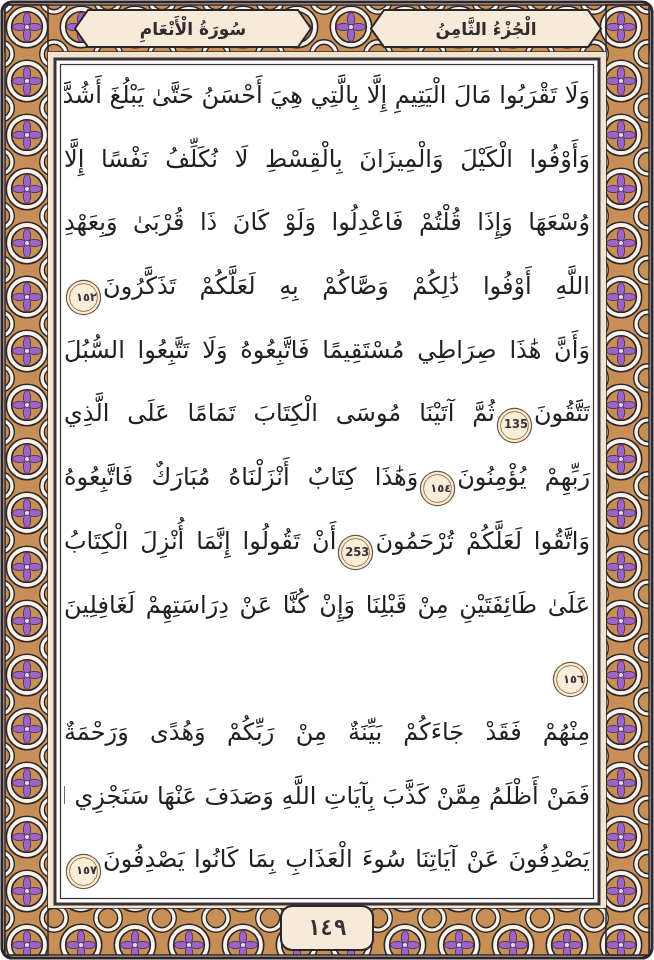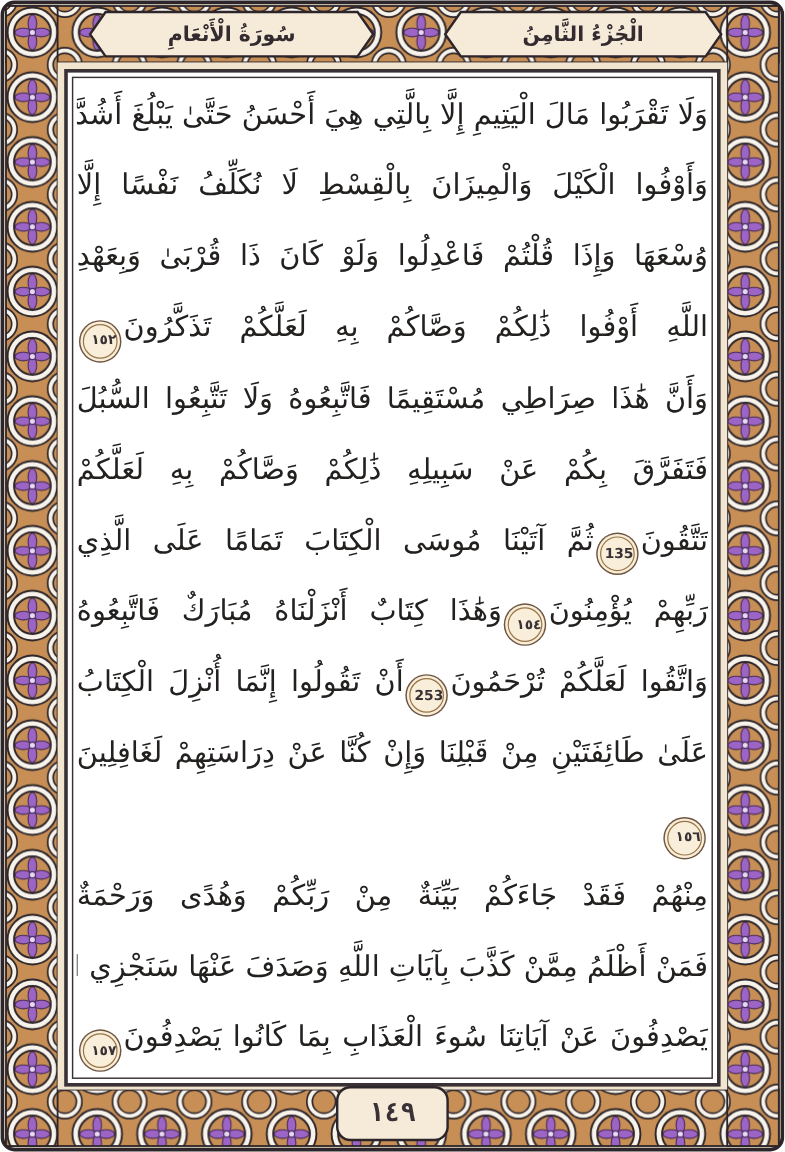--- a/index.html
+++ b/index.html
@@ -93,21 +93,20 @@
   <div class="overlay cartouche-label" style="left:371px;top:10px;width:230px;">الْجُزْءُ الثَّامِنُ</div>
 
   <div class="overlay text-area">
       <div class="qline" dir="rtl"><span>وَلَا تَقْرَبُوا مَالَ الْيَتِيمِ إِلَّا بِالَّتِي هِيَ أَحْسَنُ حَتَّىٰ يَبْلُغَ أَشُدَّهُ</span></div>
       <div class="qline" dir="rtl"><span>وَأَوْفُوا الْكَيْلَ وَالْمِيزَانَ بِالْقِسْطِ لَا نُكَلِّفُ نَفْسًا إِلَّا</span></div>
       <div class="qline" dir="rtl"><span>وُسْعَهَا وَإِذَا قُلْتُمْ فَاعْدِلُوا وَلَوْ كَانَ ذَا قُرْبَىٰ وَبِعَهْدِ</span></div>
       <div class="qline" dir="rtl"><span>اللَّهِ أَوْفُوا ذَٰلِكُمْ وَصَّاكُمْ بِهِ لَعَلَّكُمْ تَذَكَّرُونَ</span><span class="ayah">
           <span class="num">١٥٢</span>
         </span></div>
       <div class="qline" dir="rtl"><span>وَأَنَّ هَٰذَا صِرَاطِي مُسْتَقِيمًا فَاتَّبِعُوهُ وَلَا تَتَّبِعُوا السُّبُلَ</span></div>
-      <div class="qline" dir="rtl"><span>فَتَفَرَّقَ بِكُمْ عَنْ سَبِيلِهِ ذَٰلِكُمْ وَصَّاكُمْ بِهِ لَعَلَّكُمْ</span></div>
       <div class="qline" dir="rtl"><span>تَتَّقُونَ</span><span class="ayah">
           <span class="num">135</span>
         </span><span>ثُمَّ آتَيْنَا مُوسَى الْكِتَابَ تَمَامًا عَلَى الَّذِي</span></div>
       <div class="qline" dir="rtl"><span>رَبِّهِمْ يُؤْمِنُونَ</span><span class="ayah">
           <span class="num">١٥٤</span>
         </span><span>وَهَٰذَا كِتَابٌ أَنْزَلْنَاهُ مُبَارَكٌ فَاتَّبِعُوهُ</span></div>
       <div class="qline" dir="rtl"><span>وَاتَّقُوا لَعَلَّكُمْ تُرْحَمُونَ</span><span class="ayah">
           <span class="num">253</span>
         </span><span>أَنْ تَقُولُوا إِنَّمَا أُنْزِلَ الْكِتَابُ</span></div>
       <div class="qline" dir="rtl"><span>عَلَىٰ طَائِفَتَيْنِ مِنْ قَبْلِنَا وَإِنْ كُنَّا عَنْ دِرَاسَتِهِمْ لَغَافِلِينَ</span></div>

